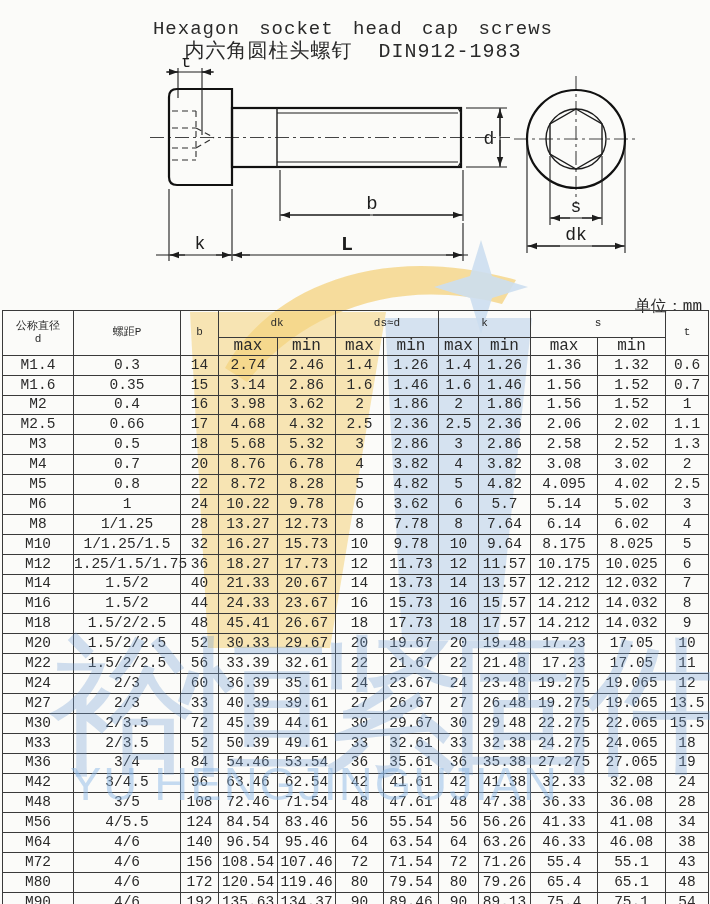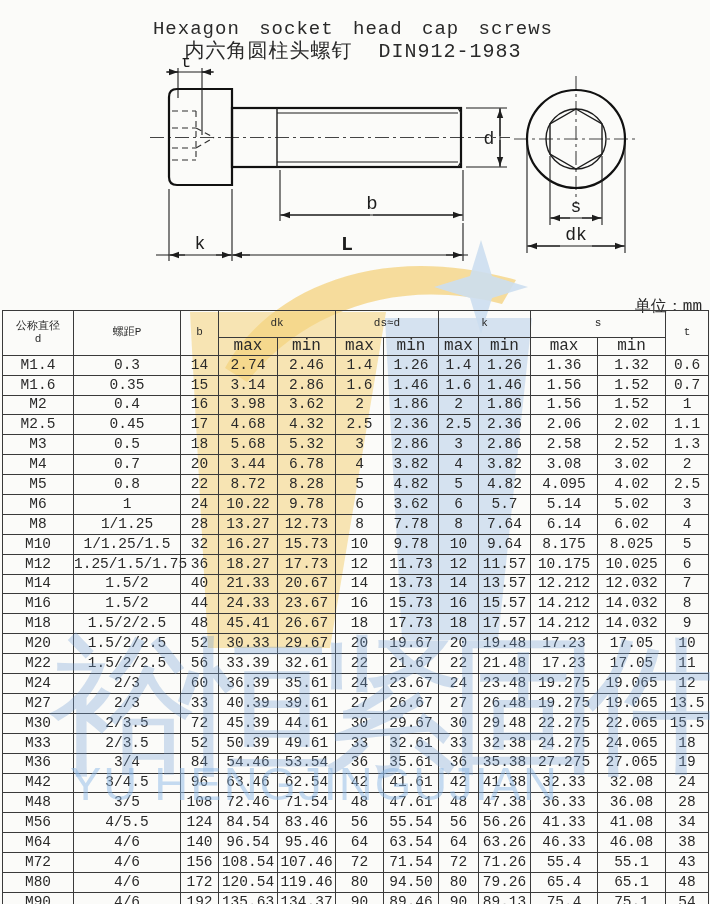--- a/index.html
+++ b/index.html
@@ -241,21 +241,21 @@
           <td>2</td>
           <td>1.86</td>
           <td>2</td>
           <td>1.86</td>
           <td>1.56</td>
           <td>1.52</td>
           <td>1</td>
         </tr>
         <tr>
           <td>M2.5</td>
-          <td>0.45</td>
+          <td>0.66</td>
           <td>17</td>
           <td>4.68</td>
           <td>4.32</td>
           <td>2.5</td>
           <td>2.36</td>
           <td>2.5</td>
           <td>2.36</td>
           <td>2.06</td>
           <td>2.02</td>
           <td>1.1</td>
@@ -271,21 +271,21 @@
           <td>3</td>
           <td>2.86</td>
           <td>2.58</td>
           <td>2.52</td>
           <td>1.3</td>
         </tr>
         <tr>
           <td>M4</td>
           <td>0.7</td>
           <td>20</td>
-          <td>3.44</td>
+          <td>8.76</td>
           <td>6.78</td>
           <td>4</td>
           <td>3.82</td>
           <td>4</td>
           <td>3.82</td>
           <td>3.08</td>
           <td>3.02</td>
           <td>2</td>
         </tr>
         <tr>
@@ -568,21 +568,21 @@
           <td>55.1</td>
           <td>43</td>
         </tr>
         <tr>
           <td>M80</td>
           <td>4/6</td>
           <td>172</td>
           <td>120.54</td>
           <td>119.46</td>
           <td>80</td>
-          <td>94.50</td>
+          <td>79.54</td>
           <td>80</td>
           <td>79.26</td>
           <td>65.4</td>
           <td>65.1</td>
           <td>48</td>
         </tr>
         <tr>
           <td>M90</td>
           <td>4/6</td>
           <td>192</td>

